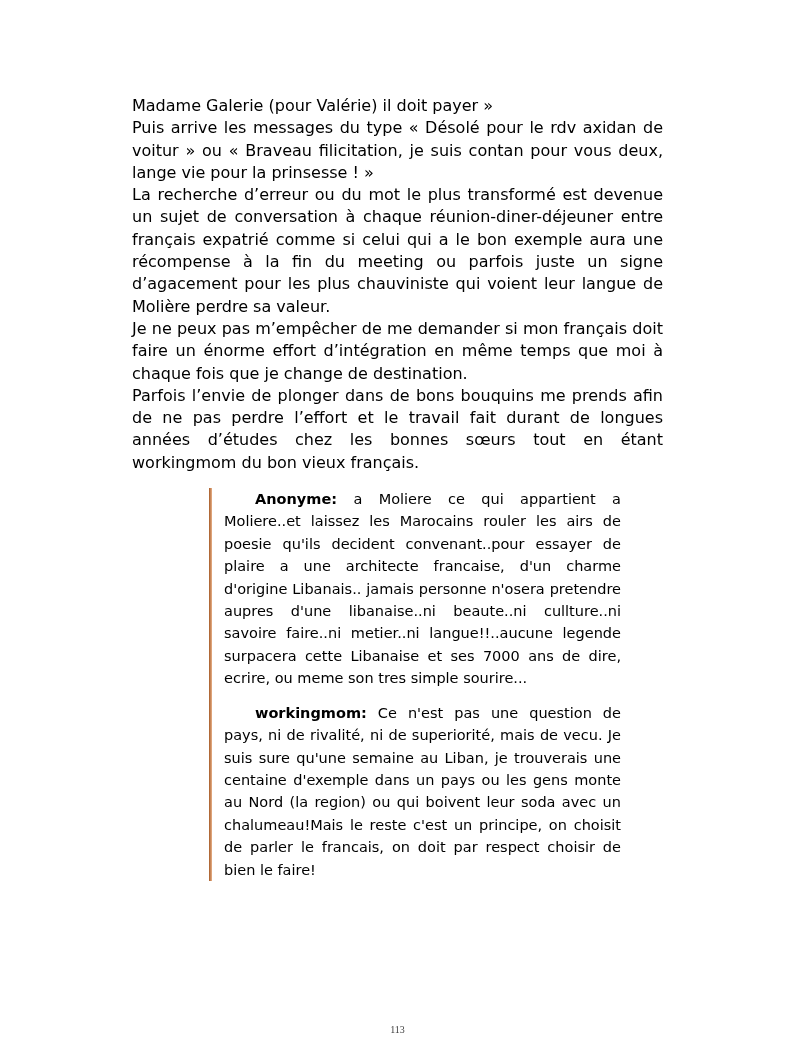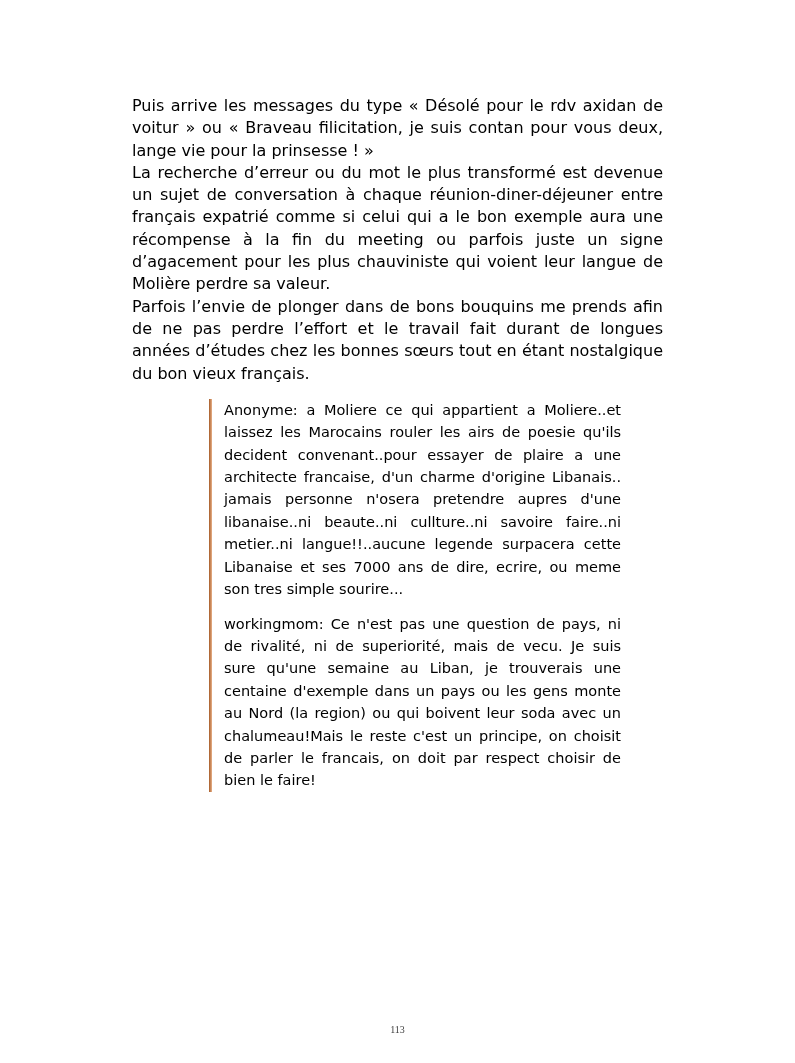--- a/index.html
+++ b/index.html
@@ -51,43 +51,46 @@
     margin: 0 0 12px 0;
     font-size: 14.5px;
     line-height: 22.4px;
     text-align: justify;
     color: #000000;
   }
   .comment:last-child {
     margin-bottom: 0;
   }
   .comment .author {
-    font-weight: normal;
+    font-weight: bold;
+    margin-left: 31px;
   }
   .page-number {
     position: absolute;
     left: 0;
     right: 0;
     bottom: 28px;
     text-align: center;
     font-family: "Liberation Serif", serif;
     font-size: 10px;
     color: #3d3d3d;
   }
 </style>
 </head>
 <body>
 
 <div class="page">
 
   <div class="content">
 
+    <p class="para">Madame Galerie (pour Valérie) il doit payer »</p>
     <p class="para">Puis arrive les messages du type « Désolé pour le rdv axidan de voitur » ou « Braveau filicitation, je suis contan pour vous deux, lange vie pour la prinsesse ! »</p>
     <p class="para">La recherche d’erreur ou du mot le plus transformé est devenue un sujet de conversation à chaque réunion-diner-déjeuner entre français expatrié comme si celui qui a le bon exemple aura une récompense à la fin du meeting ou parfois juste un signe d’agacement pour les plus chauviniste qui voient leur langue de Molière perdre sa valeur.</p>
-    <p class="para">Parfois l’envie de plonger dans de bons bouquins me prends afin de ne pas perdre l’effort et le travail fait durant de longues années d’études chez les bonnes sœurs tout en étant nostalgique du bon vieux français.</p>
+    <p class="para">Je ne peux pas m’empêcher de me demander si mon français doit faire un énorme effort d’intégration en même temps que moi à chaque fois que je change de destination.</p>
+    <p class="para">Parfois l’envie de plonger dans de bons bouquins me prends afin de ne pas perdre l’effort et le travail fait durant de longues années d’études chez les bonnes sœurs tout en étant workingmom du bon vieux français.</p>
 
     <div class="quote">
       <div class="quote-border"></div>
       <div class="quote-body">
 
         <p class="comment">
           <span class="author">Anonyme:</span><span> a Moliere ce qui appartient a Moliere..et laissez les Marocains rouler les airs de poesie qu'ils decident convenant..pour essayer de plaire a une architecte francaise, d'un charme d'origine Libanais.. jamais personne n'osera pretendre aupres d'une libanaise..ni beaute..ni cullture..ni savoire faire..ni metier..ni langue!!..aucune legende surpacera cette Libanaise et ses 7000 ans de dire, ecrire, ou meme son tres simple sourire...</span>
         </p>
 
 

